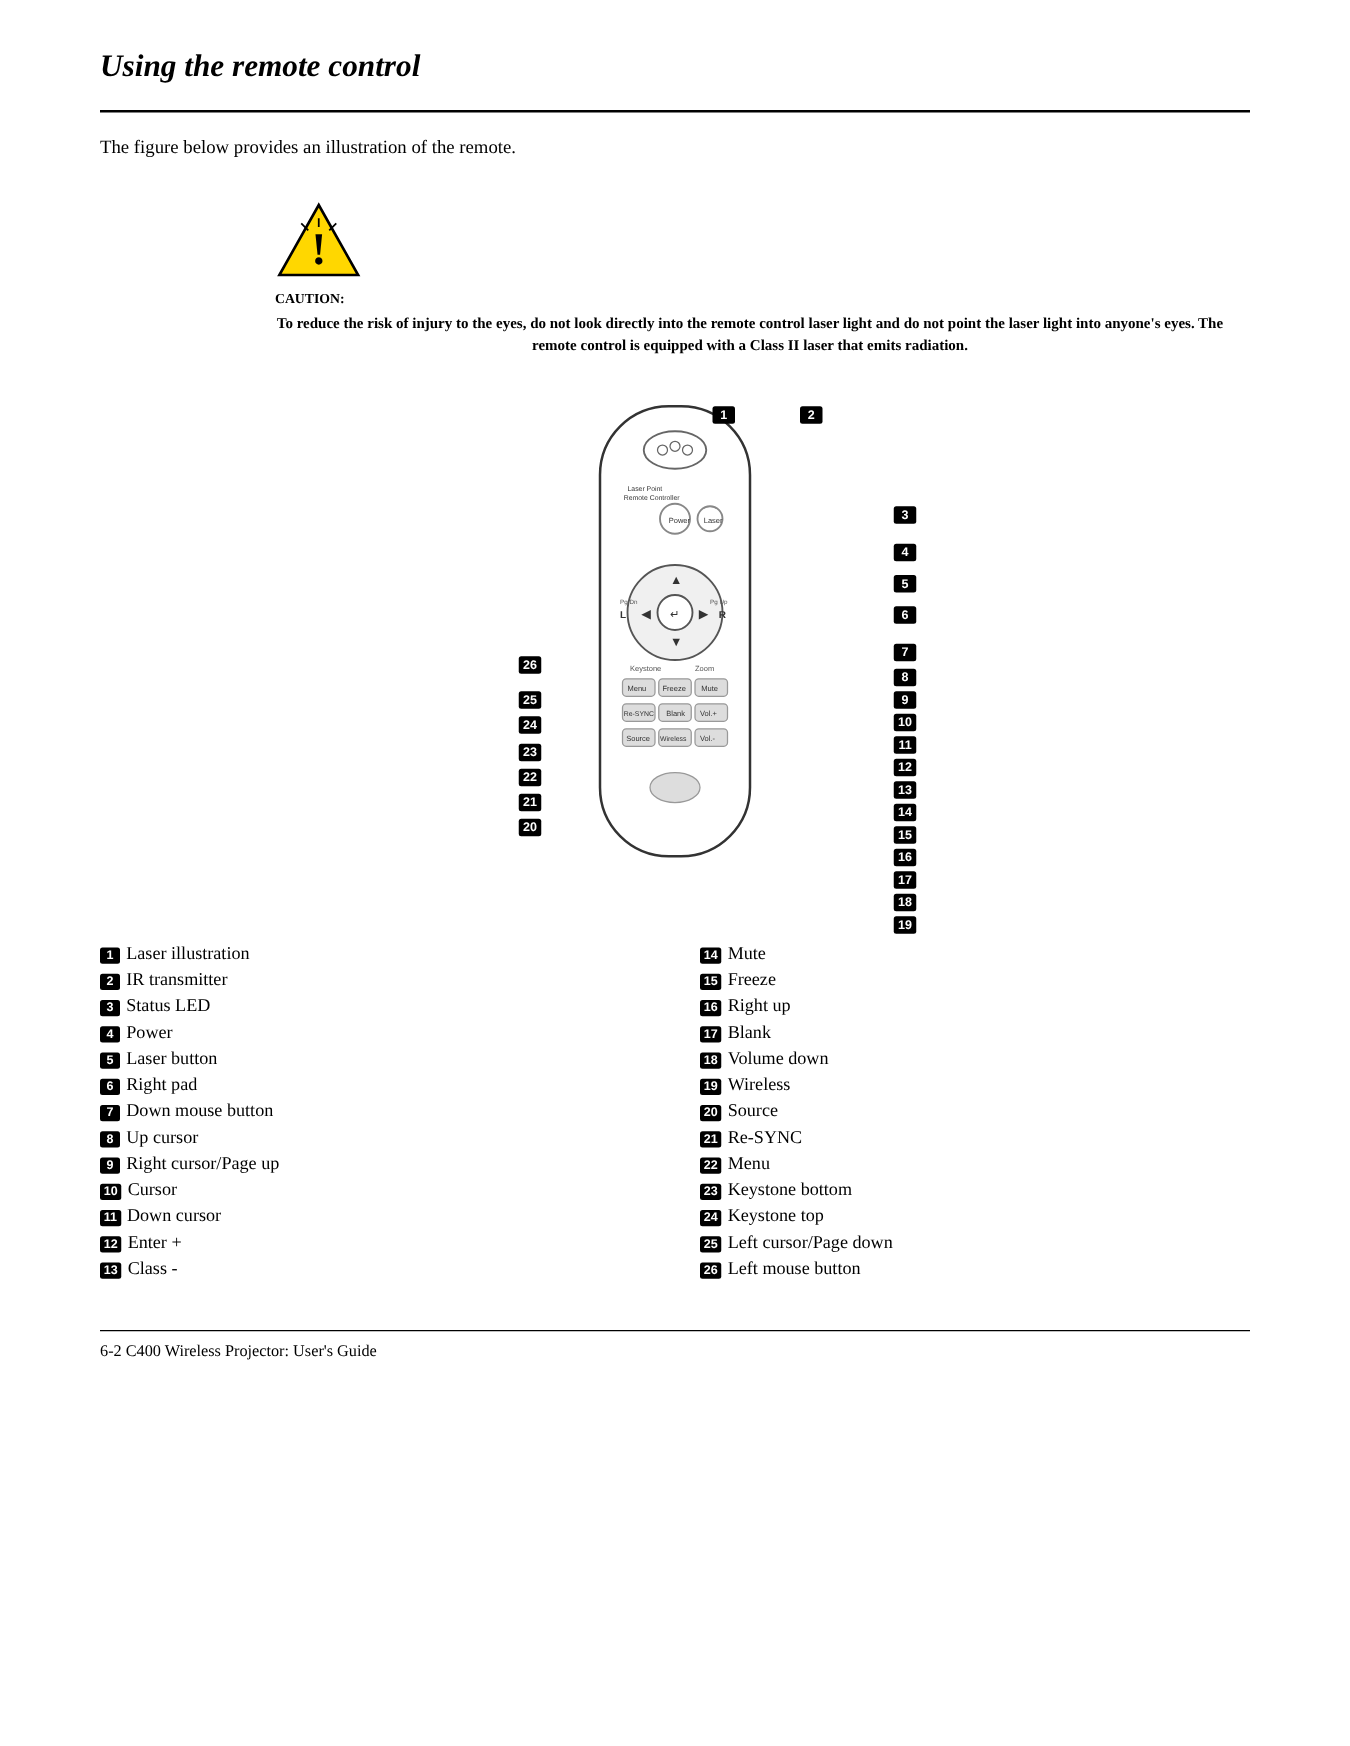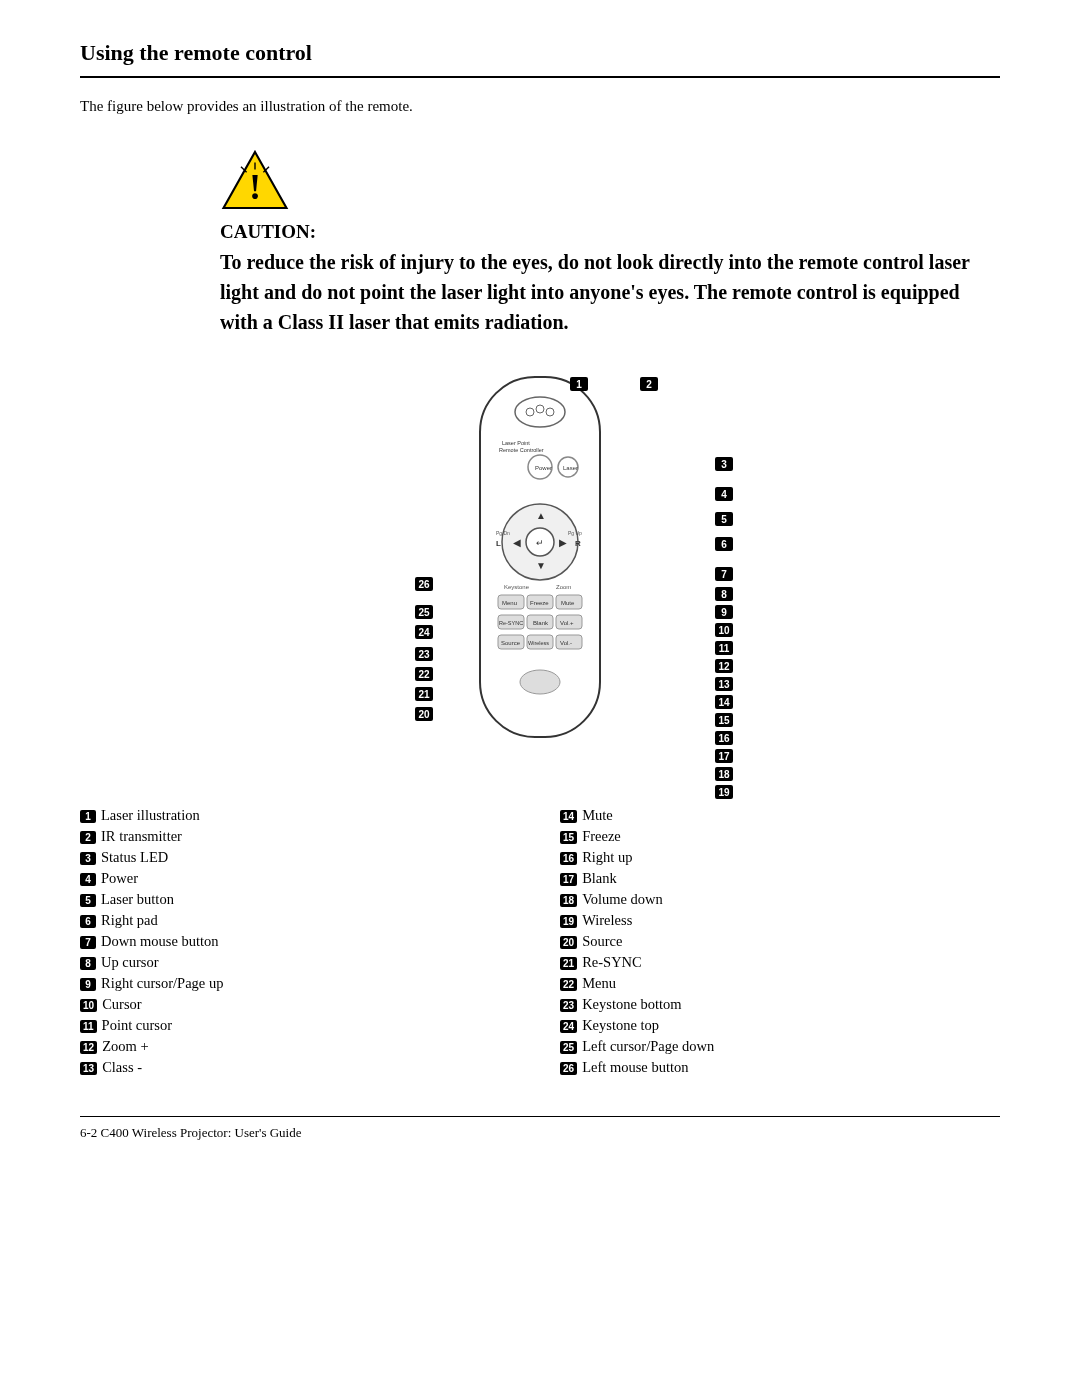--- a/index.html
+++ b/index.html
@@ -7,25 +7,26 @@
       width: 1080px;
       min-height: 1397px;
       background: #fff;
       font-family: "Times New Roman", Times, serif;
       font-size: 15px;
       color: #000;
       padding: 40px 80px 60px 80px;
     }
 
     .page-title {
-      font-size: 22px;
+      font-size: 25px;
       font-weight: bold;
       border-bottom: 2px solid #000;
-      padding-bottom: 10px;
+      padding-bottom: 20px;
       margin-bottom: 20px;
+      font-style: italic;
     }
 
     .intro-text {
       margin-bottom: 30px;
       font-size: 15px;
     }
 
     .caution-block {
       display: flex;
       flex-direction: column;
@@ -35,29 +36,30 @@
     }
 
     .caution-icon {
       width: 70px;
       height: 70px;
       margin-bottom: 6px;
     }
 
     .caution-label {
       font-weight: bold;
-      font-size: 19px;
+      font-size: 11px;
       margin-bottom: 4px;
     }
 
     .caution-text {
-      font-size: 20px;
+      font-size: 12px;
       font-weight: bold;
       max-width: 760px;
       line-height: 1.5;
+      text-align: center;
     }
 
     .remote-diagram-area {
       position: relative;
       width: 100%;
       height: 420px;
       margin: 20px auto 30px auto;
     }
 
     
@@ -321,29 +323,29 @@
     <div class="legend-item">
       <span class="legend-num">10</span>
       <span class="legend-text">Cursor</span>
     </div>
     <div class="legend-item">
       <span class="legend-num">23</span>
       <span class="legend-text">Keystone bottom</span>
     </div>
     <div class="legend-item">
       <span class="legend-num">11</span>
-      <span class="legend-text">Point cursor</span>
+      <span class="legend-text">Down cursor</span>
     </div>
     <div class="legend-item">
       <span class="legend-num">24</span>
       <span class="legend-text">Keystone top</span>
     </div>
     <div class="legend-item">
       <span class="legend-num">12</span>
-      <span class="legend-text">Zoom +</span>
+      <span class="legend-text">Enter +</span>
     </div>
     <div class="legend-item">
       <span class="legend-num">25</span>
       <span class="legend-text">Left cursor/Page down</span>
     </div>
     <div class="legend-item">
       <span class="legend-num">13</span>
       <span class="legend-text">Class -</span>
     </div>
     <div class="legend-item">

